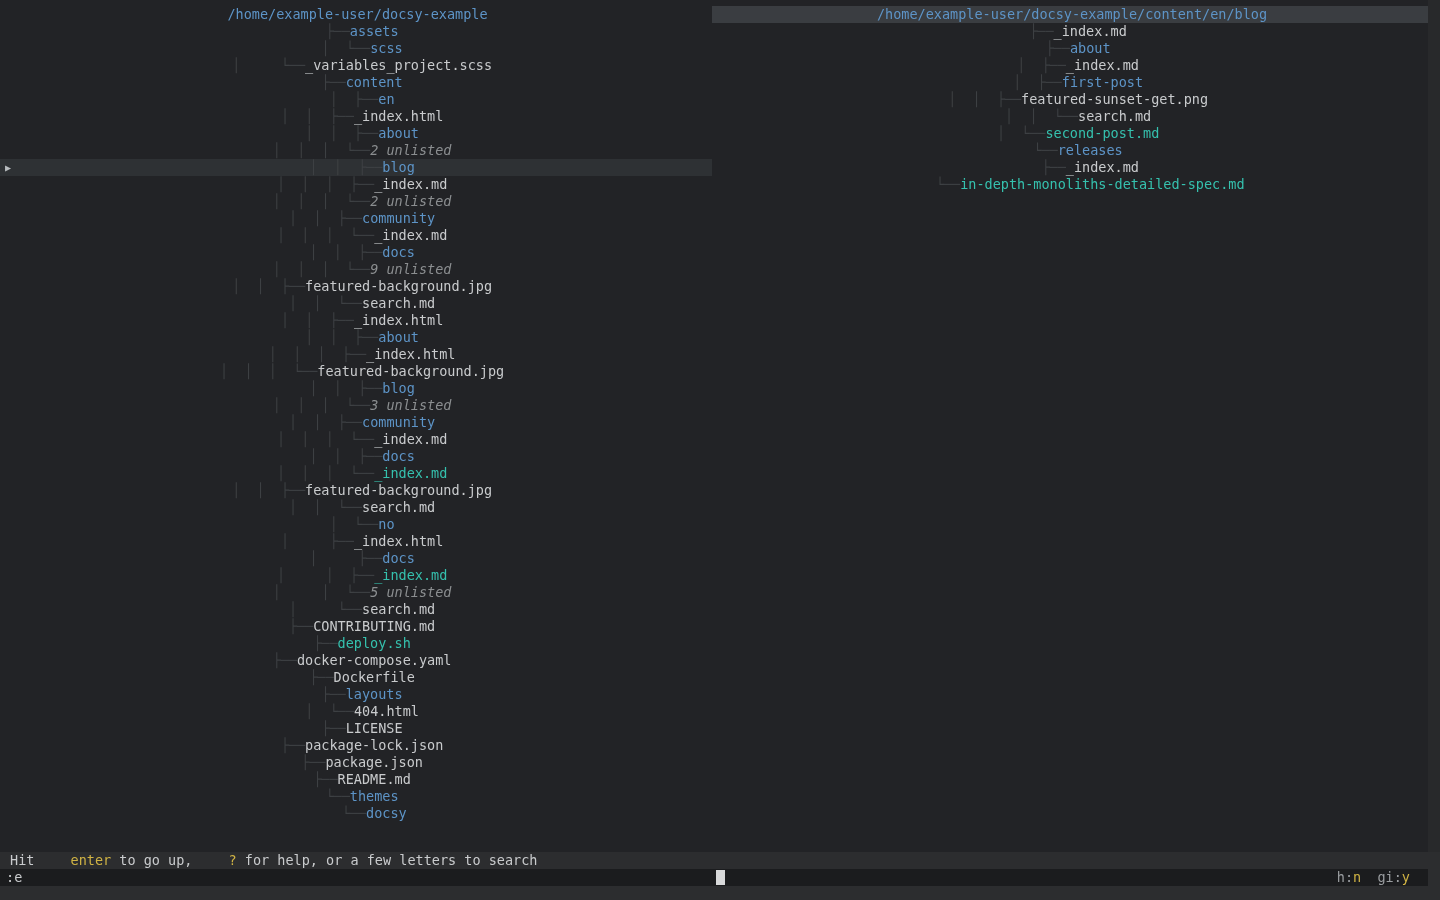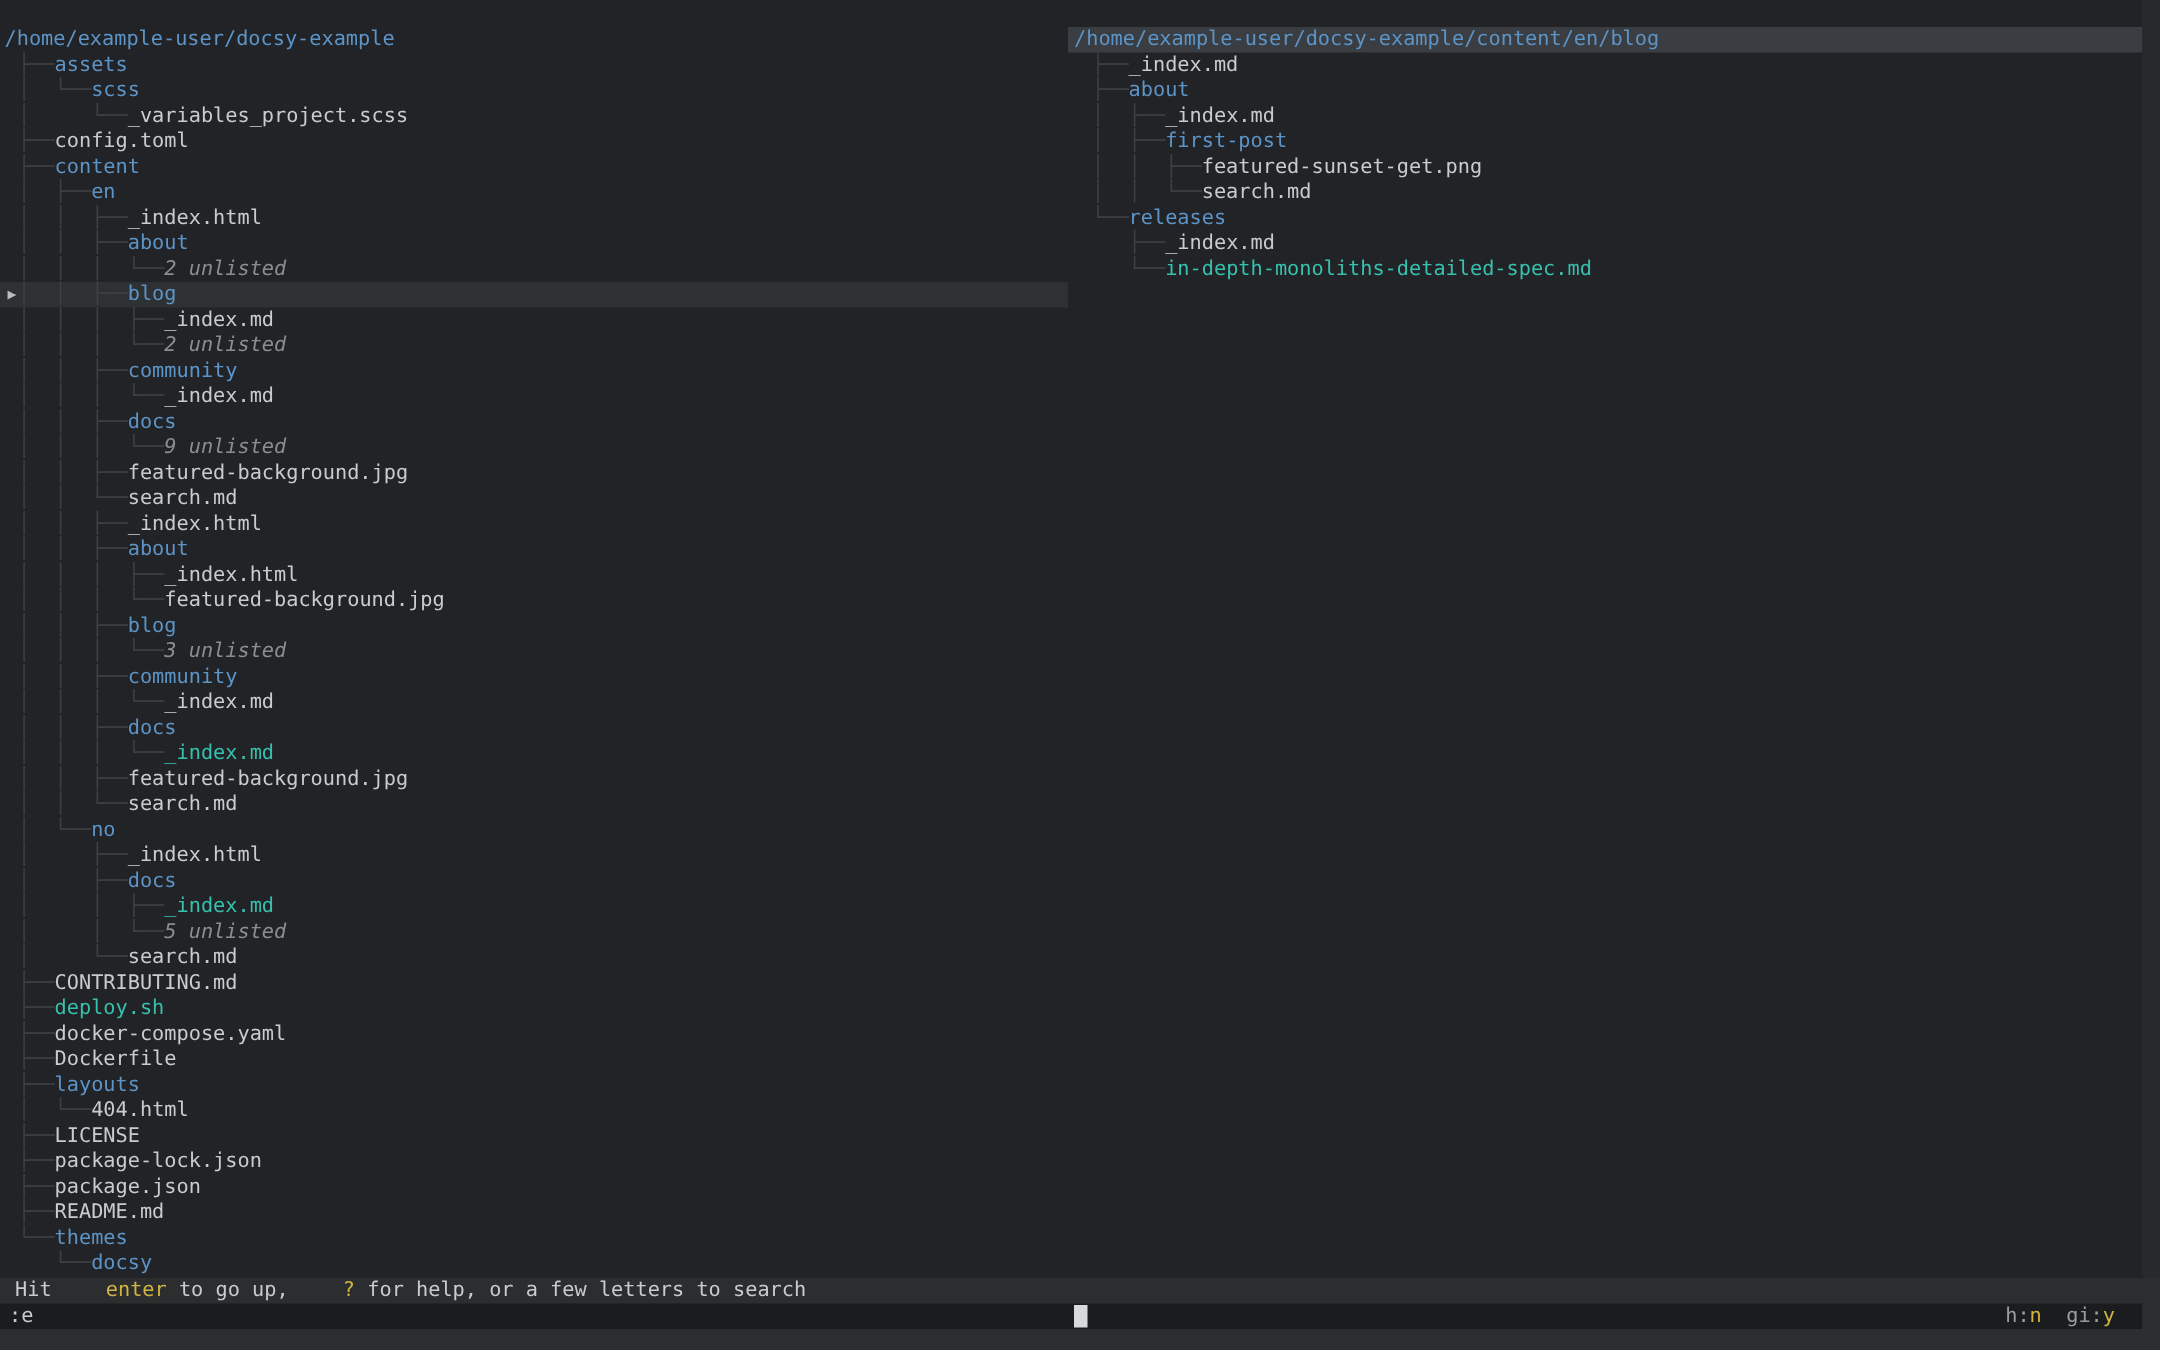--- a/index.html
+++ b/index.html
@@ -10,21 +10,21 @@
   }
   *{margin:0;padding:0;box-sizing:border-box;}
   body{background:#000;}
   .screen{
     position:relative; width:1440px; height:900px; overflow:hidden;
     background:var(--status-bg);
     font-family:"DejaVu Sans Mono", monospace; font-size:13.5px;
   }
   .main{position:absolute; left:0; top:0; width:1428px; height:852px; background:var(--bg);}
   .gutter-top{position:absolute; left:1428px; top:0; width:12px; height:852px; background:var(--panel-gutter);}
-  .panel{position:absolute; top:16px; height:852px; overflow:hidden; padding-top:2px;}
+  .panel{position:absolute; top:4px; height:852px; overflow:hidden; padding-top:2px;text-align:center;}
   .panel.left{left:0; width:712px;}
   .panel.right{left:712px; width:716px;}
   .path{height:17px; line-height:17px; padding-left:3px; color:var(--dir); white-space:pre;}
   .path.focused{background:var(--header-bg); padding-left:4px;}
   .row{position:relative; height:17px; line-height:17px; white-space:pre;}
   .panel.left .row{padding-left:12px;}
   .panel.right .row{padding-left:16px;}
   .row.selected{background:var(--selection-bg);}
   .arrow{position:absolute; left:5px; top:0; font-size:10px; color:var(--arrow);}
   .prefix{color:var(--tree-line);}
@@ -53,21 +53,20 @@
 <body>
 
 <div class="screen">
   <div class="main">
     <div class="panel left">
       <div class="path">/home/example-user/docsy-example</div>
       <div class="rows" id="left-rows">
           <div class="row"><span class="prefix">├──</span><span class="name dir">assets</span></div>
           <div class="row"><span class="prefix">│  └──</span><span class="name dir">scss</span></div>
           <div class="row"><span class="prefix">│     └──</span><span class="name file">_variables_project.scss</span></div>
-          <div class="row"><span class="prefix">├──</span><span class="name file">config.toml</span></div>
           <div class="row"><span class="prefix">├──</span><span class="name dir">content</span></div>
           <div class="row"><span class="prefix">│  ├──</span><span class="name dir">en</span></div>
           <div class="row"><span class="prefix">│  │  ├──</span><span class="name file">_index.html</span></div>
           <div class="row"><span class="prefix">│  │  ├──</span><span class="name dir">about</span></div>
           <div class="row"><span class="prefix">│  │  │  └──</span><span class="name unlisted">2 unlisted</span></div>
           <div class="row selected"><span class="arrow">▶</span><span class="prefix">│  │  ├──</span><span class="name dir">blog</span></div>
           <div class="row"><span class="prefix">│  │  │  ├──</span><span class="name file">_index.md</span></div>
           <div class="row"><span class="prefix">│  │  │  └──</span><span class="name unlisted">2 unlisted</span></div>
           <div class="row"><span class="prefix">│  │  ├──</span><span class="name dir">community</span></div>
           <div class="row"><span class="prefix">│  │  │  └──</span><span class="name file">_index.md</span></div>
@@ -109,20 +108,21 @@
     </div>
     <div class="panel right">
       <div class="path focused">/home/example-user/docsy-example/content/en/blog</div>
       <div class="rows" id="right-rows">
           <div class="row"><span class="prefix">├──</span><span class="name file">_index.md</span></div>
           <div class="row"><span class="prefix">├──</span><span class="name dir">about</span></div>
           <div class="row"><span class="prefix">│  ├──</span><span class="name file">_index.md</span></div>
           <div class="row"><span class="prefix">│  ├──</span><span class="name dir">first-post</span></div>
           <div class="row"><span class="prefix">│  │  ├──</span><span class="name file">featured-sunset-get.png</span></div>
           <div class="row"><span class="prefix">│  │  └──</span><span class="name file">search.md</span></div>
+          <div class="row"><span class="prefix">│  └──</span><span class="name special">second-post.md</span></div>
           <div class="row"><span class="prefix">└──</span><span class="name dir">releases</span></div>
           <div class="row"><span class="prefix">   ├──</span><span class="name file">_index.md</span></div>
           <div class="row"><span class="prefix">   └──</span><span class="name special">in-depth-monoliths-detailed-spec.md</span></div>
         </div>
     </div>
   </div>
   <div class="gutter-top"></div>
 
   <div class="status-bar" id="status-bar"><span class="normal">Hit </span><span class="accent">enter</span><span class="normal"> to go up, </span><span class="accent">?</span><span class="normal"> for help, or a few letters to search</span></div>
 

